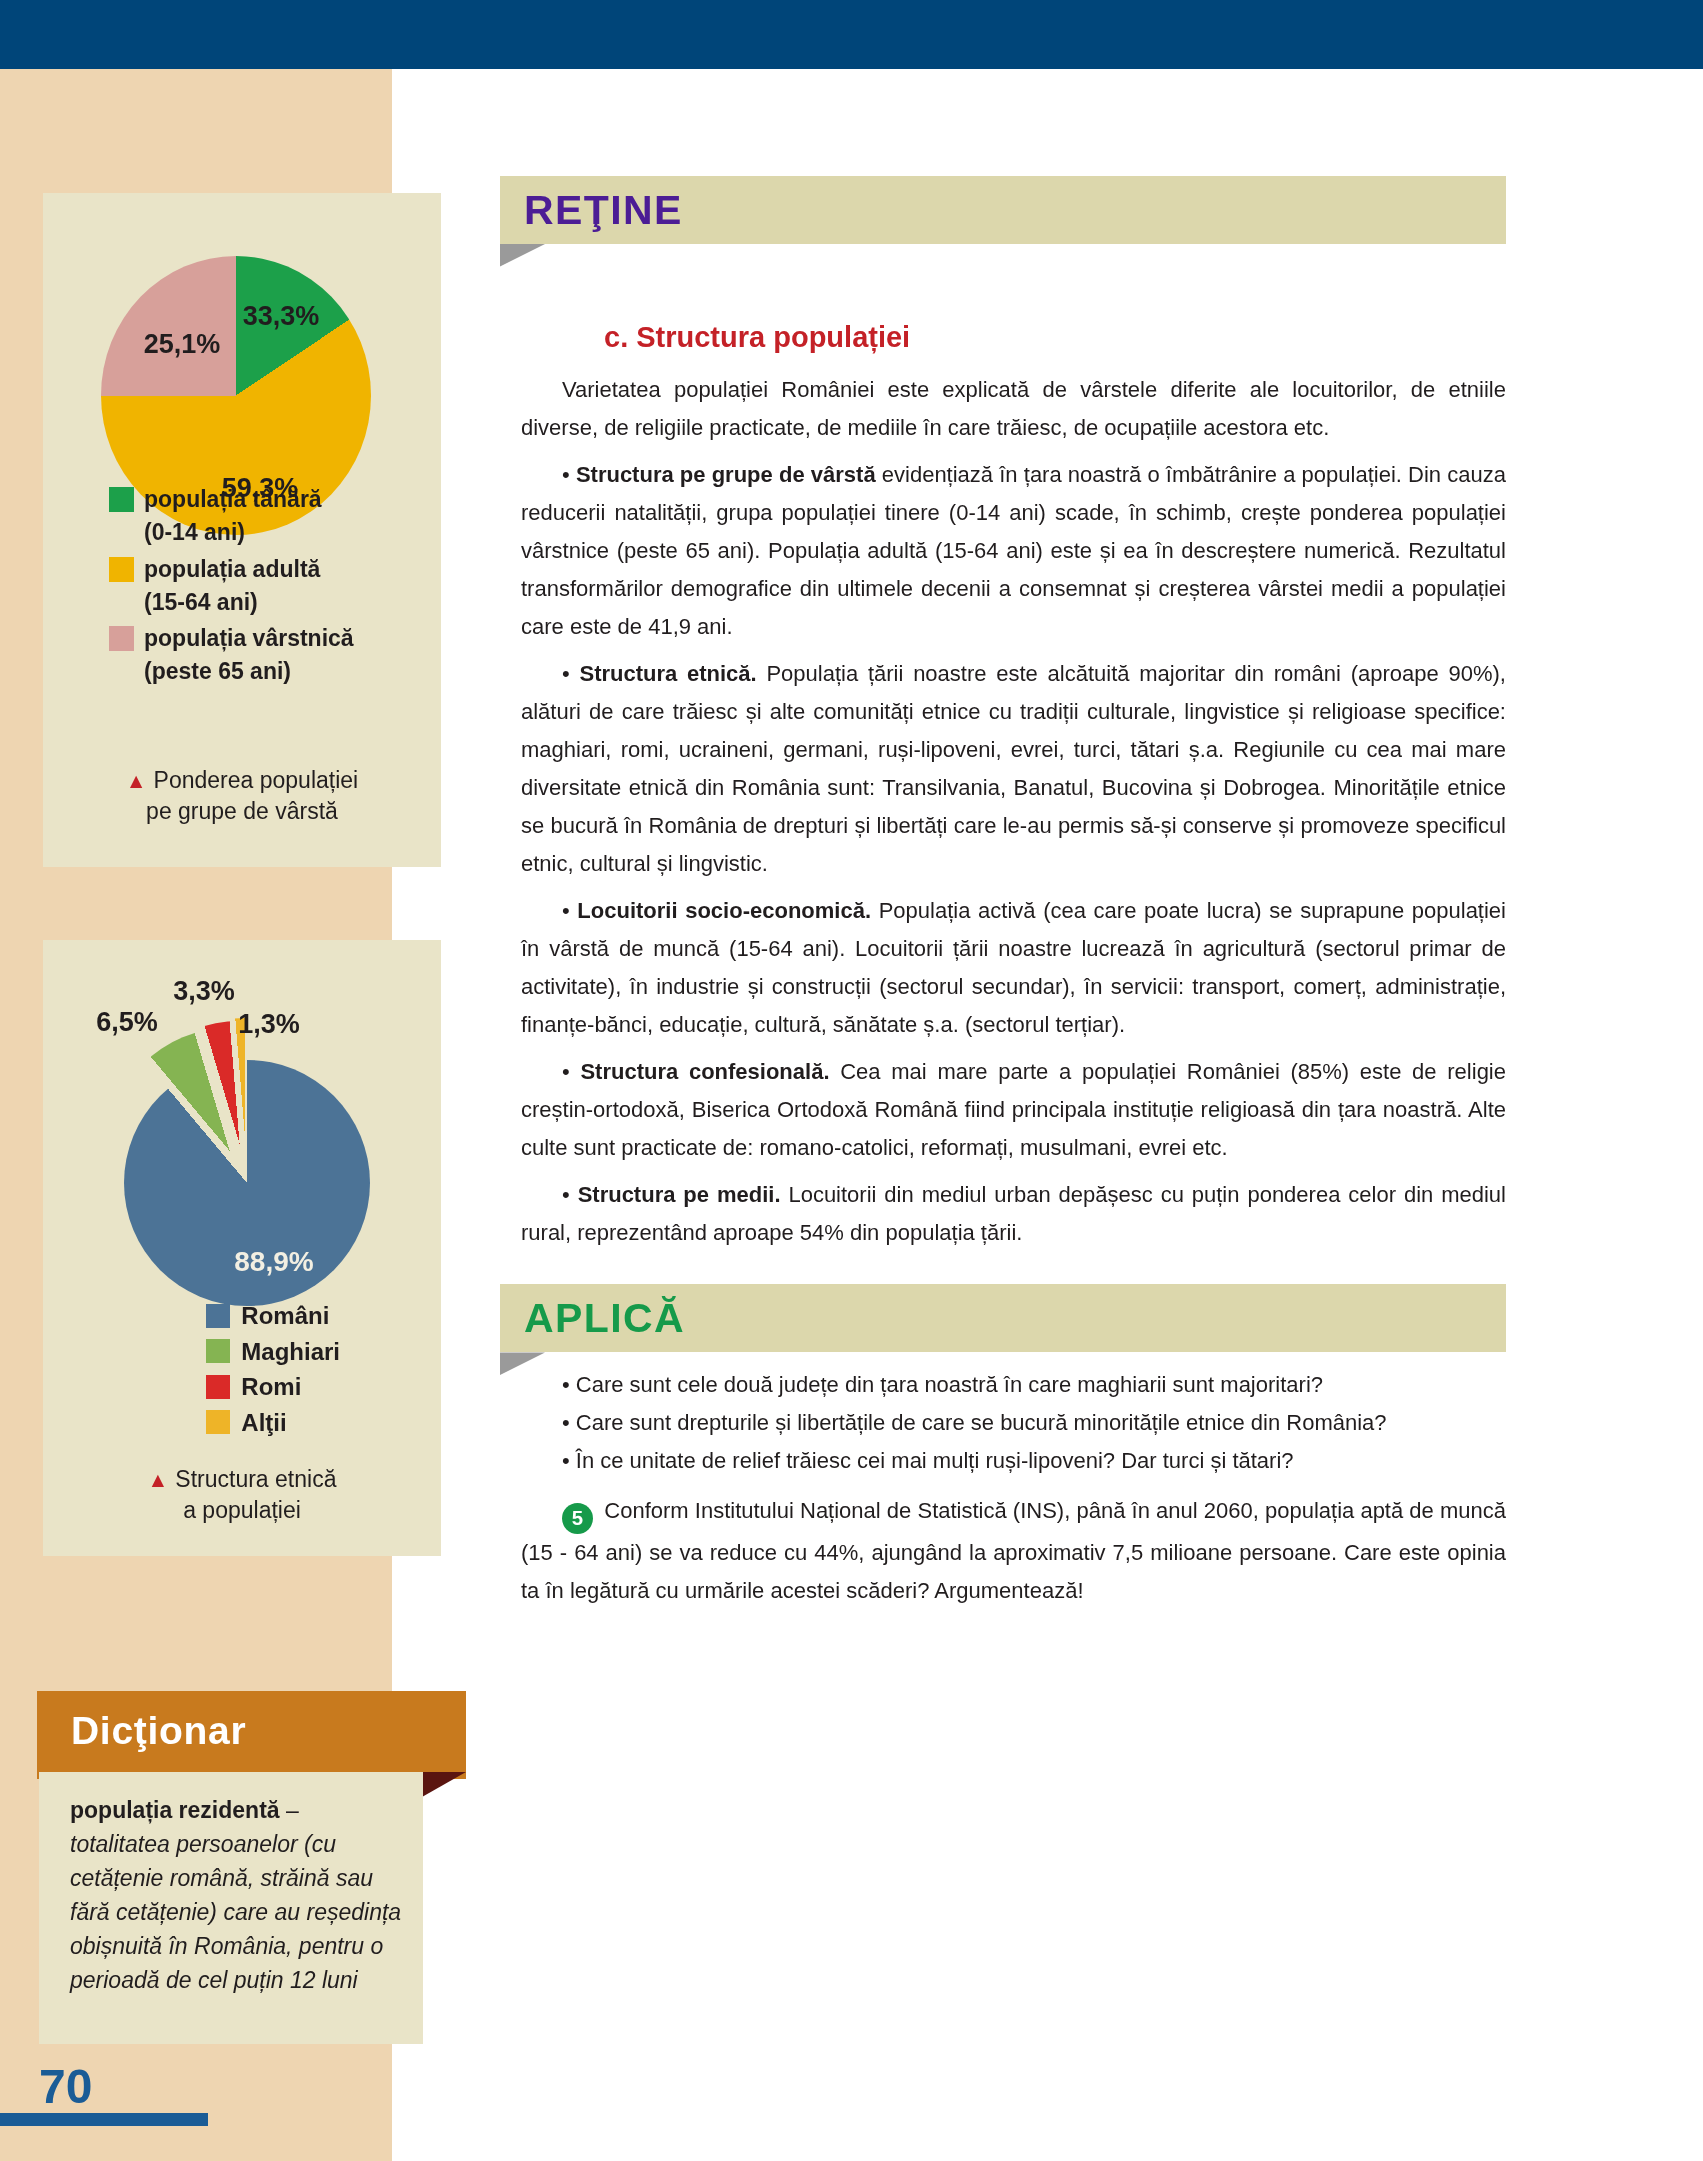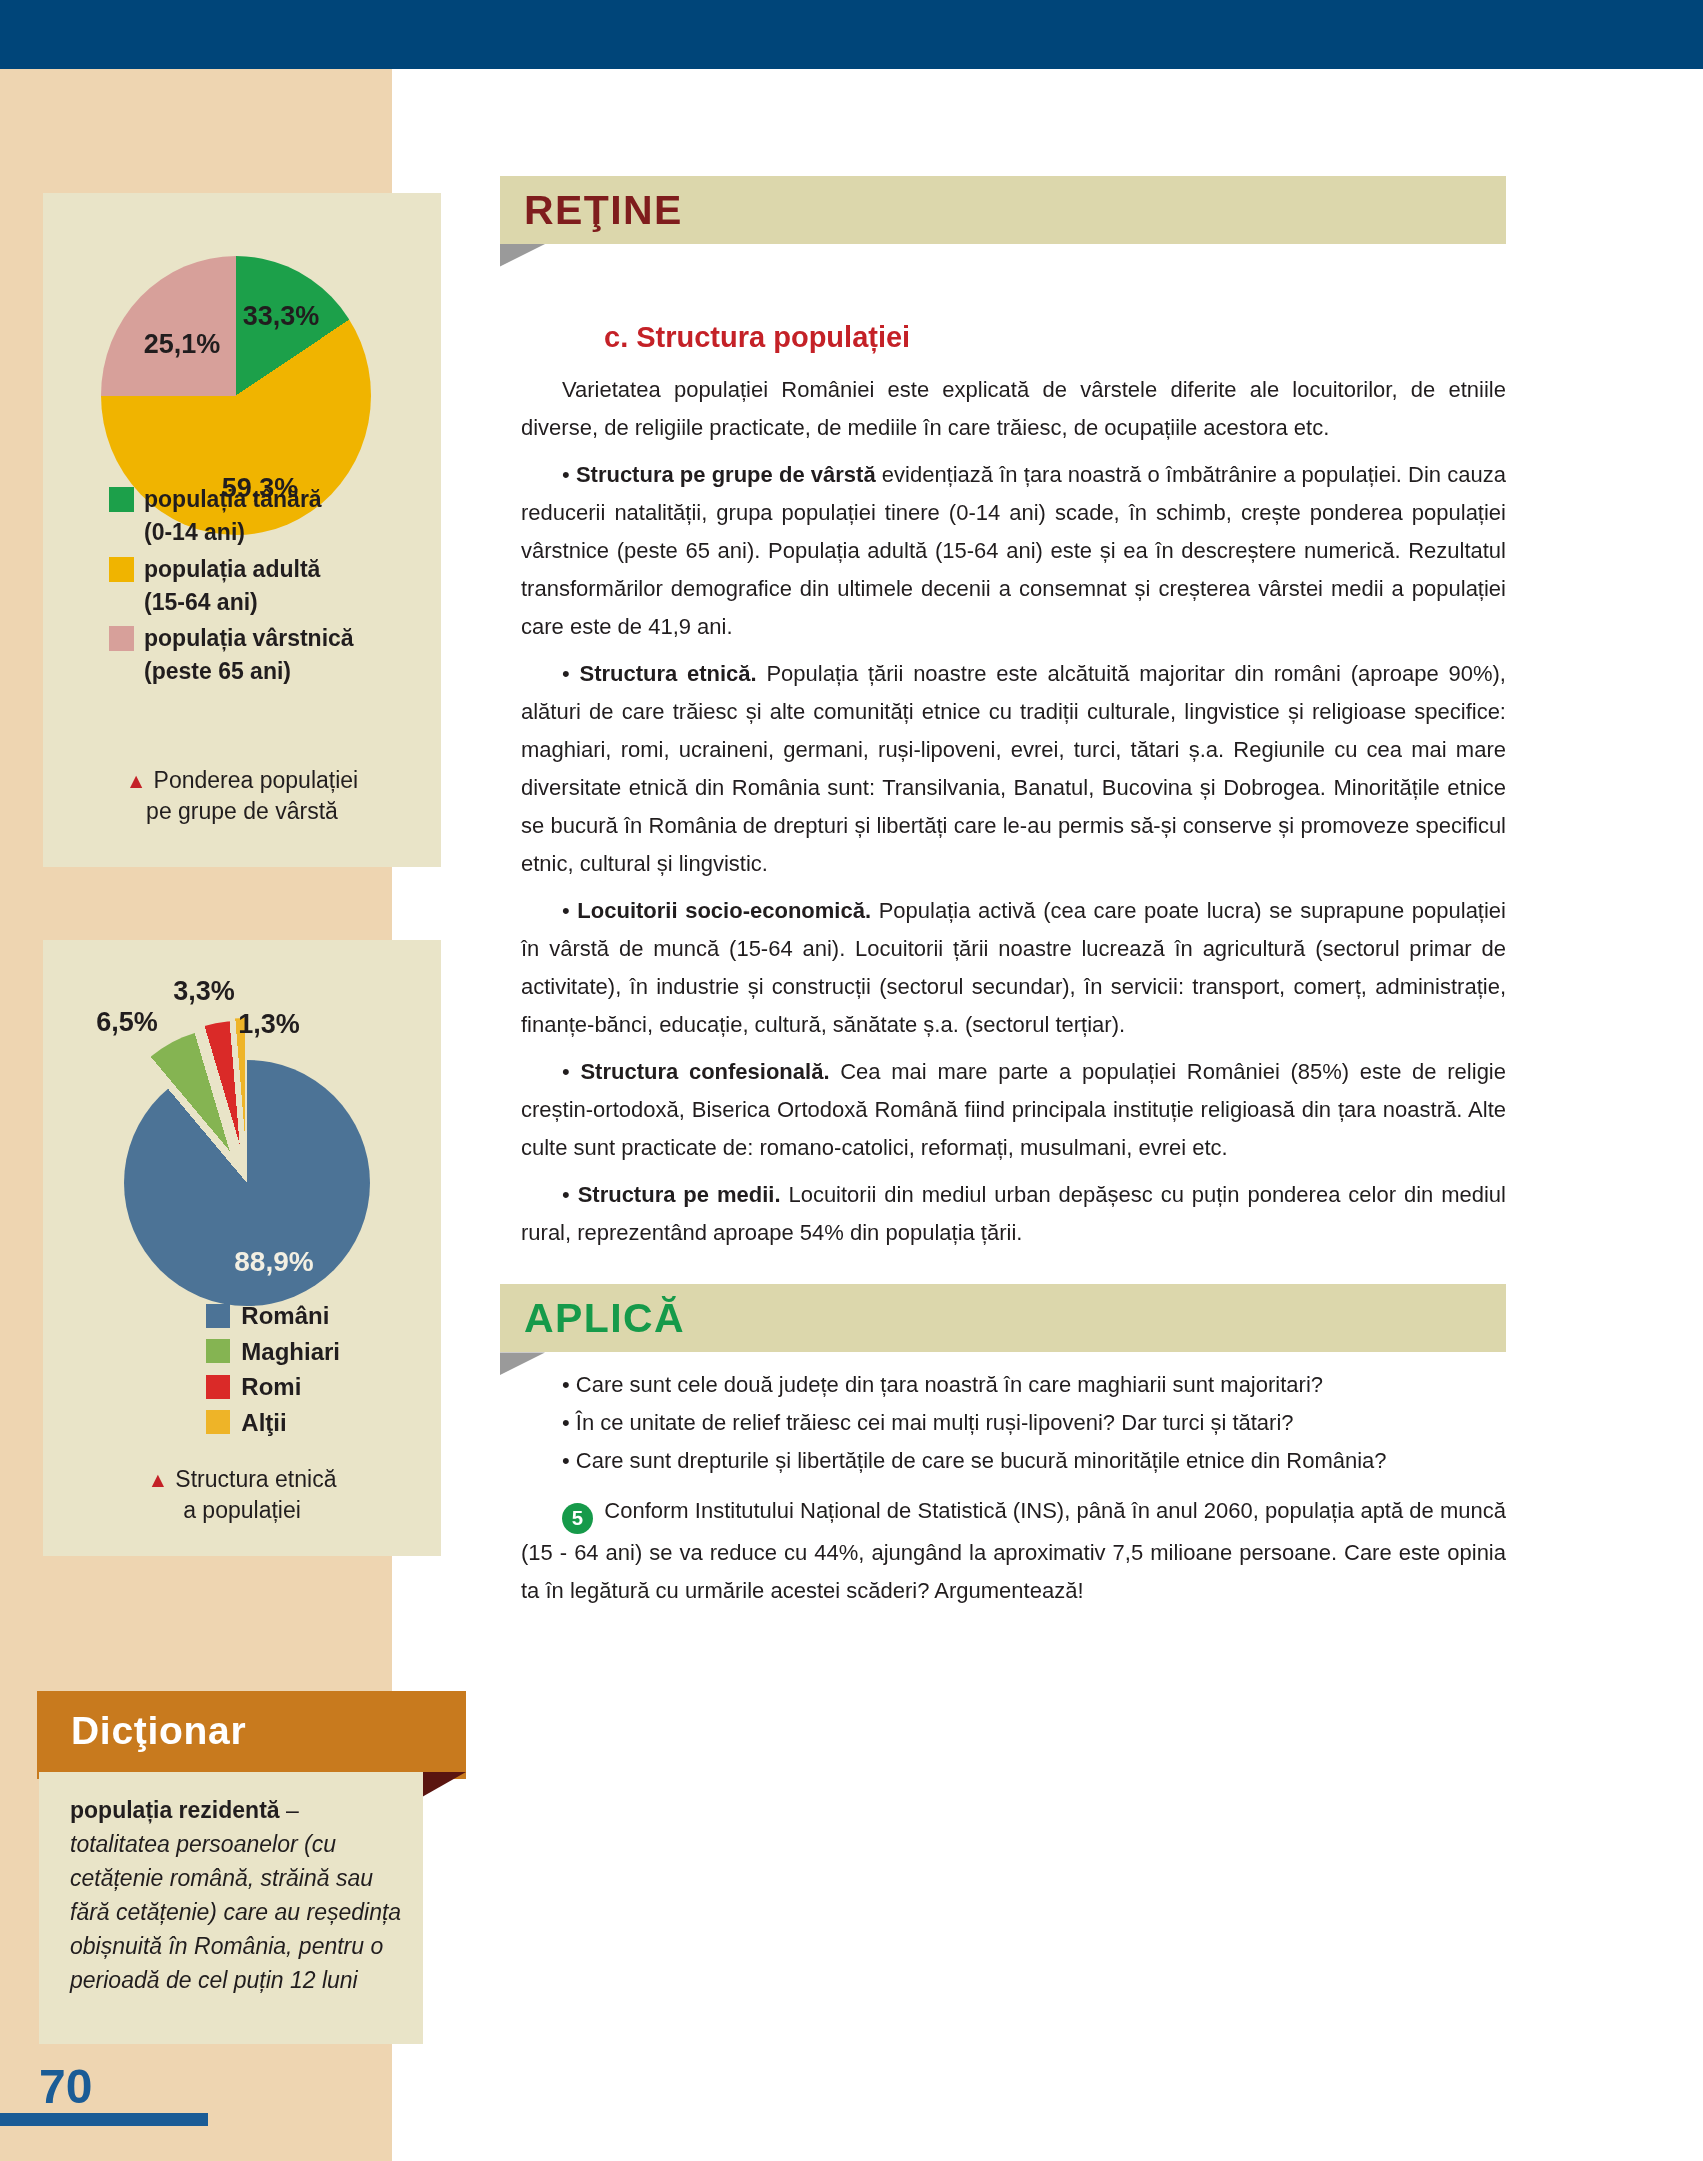--- a/index.html
+++ b/index.html
@@ -23,21 +23,21 @@
   .legend2{left:163px;top:360px;}
   .legend2 .legend-swatch{width:24px;height:24px;margin:3.5px 11.3px 0 0;}
   .legend2 .legend-text{font-size:24px;line-height:32px;}
   .fig-caption{position:absolute;left:0;width:100%;text-align:center;font-size:23px;line-height:31px;color:#211d1e;}
   .caption1{top:572px;}
   .caption2{top:524px;}
   .tri{color:#c42127;font-size:21px;margin-right:7px;}
   .main{position:absolute;left:521px;top:176px;width:985px;}
   .band{position:relative;margin-left:-21px;width:1006px;height:68px;background:#dcd7ac;}
   .band-title{display:inline-block;padding-left:24px;line-height:69px;font-weight:bold;font-size:41px;letter-spacing:1.4px;}
-  .band-title.red{color:#7f1d1d;}
+  .band-title.red{color:#4c1d95;}
   .band-title.green{color:#169a4a;}
   .fold{position:absolute;left:0;bottom:-22.5px;width:45px;height:22.5px;background:#9a9a9a;
         clip-path:polygon(0 0,100% 0,0 100%);}
   .section-heading{margin:77px 0 0 83px;color:#c42127;font-weight:bold;font-size:29px;}
   .bodytext{margin-top:17px;}
   .bodytext p{font-size:22px;line-height:38px;text-align:justify;margin:0 0 0 0;text-indent:41px;color:#211d1e;}
   .bodytext p + p{margin-top:9.1px;}
   .aplica-items{margin-top:14px;}
   .aplica-items p{font-size:22px;line-height:38px;text-align:justify;margin:0;text-indent:41px;color:#211d1e;}
   .aplica-items p.item-start{margin-top:11.3px;}
@@ -149,19 +149,19 @@
         <p>• <b>Structura confesională.</b> Cea mai mare parte a populației României (85%) este de religie creștin-ortodoxă, Biserica Ortodoxă Română fiind principala instituție religioasă din țara noastră. Alte culte sunt practicate de: romano-catolici, reformați, musulmani, evrei etc.</p>
         <p>• <b>Structura pe medii.</b> Locuitorii din mediul urban depășesc cu puțin ponderea celor din mediul rural, reprezentând aproape 54% din populația țării.</p>
       </div>
 
     <div class="band band2">
       <span class="band-title green">APLICĂ</span>
       <span class="fold"></span>
     </div>
     <div class="aplica-items" id="aplica-items">
         <p>• Care sunt cele două județe din țara noastră în care maghiarii sunt majoritari?</p>
+        <p>• Care sunt drepturile și libertățile de care se bucură minoritățile etnice din România?</p>
         <p>• În ce unitate de relief trăiesc cei mai mulți ruși-lipoveni? Dar turci și tătari?</p>
-        <p>• Care sunt drepturile și libertățile de care se bucură minoritățile etnice din România?</p>
         <p class="item-start"><span class="badge">5</span>Conform Institutului Național de Statistică (INS), până în anul 2060, populația aptă de muncă (15 - 64 ani) se va reduce cu 44%, ajungând la aproximativ 7,5 milioane persoane. Care este opinia ta în legătură cu urmările acestei scăderi? Argumentează!</p>
       </div>
   </div>
 </div>
 
 
 </body></html>

